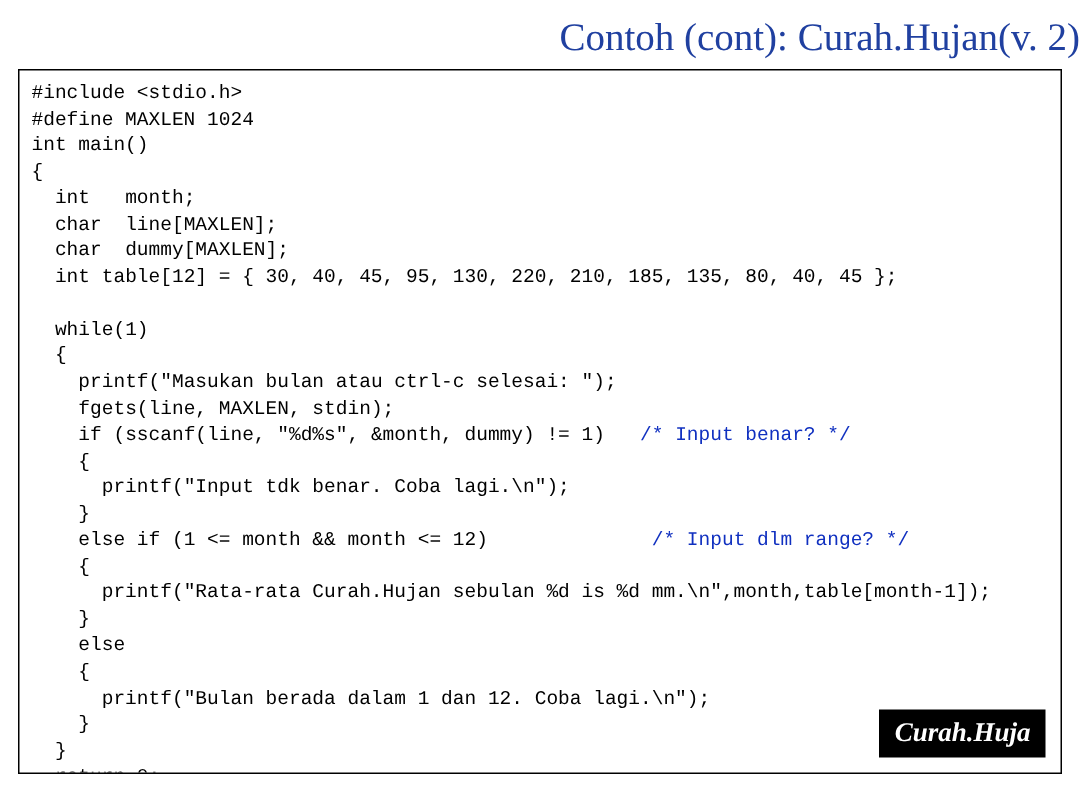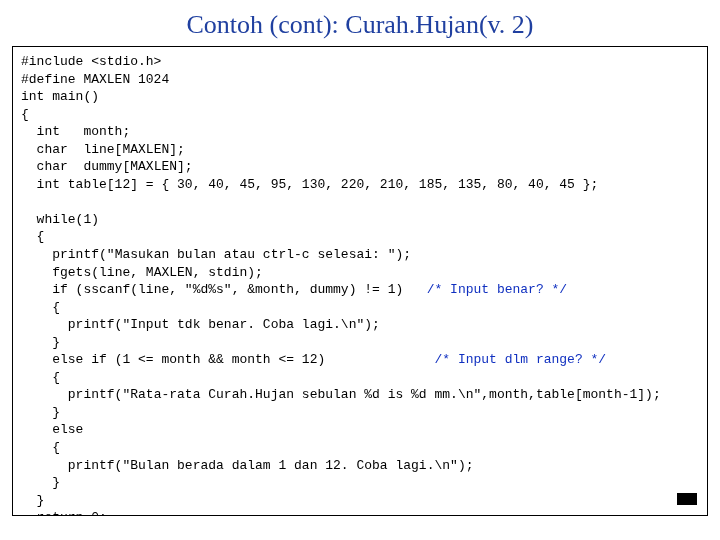--- a/index.html
+++ b/index.html
@@ -5,21 +5,21 @@
   body {
     margin: 0;
     padding: 0;
     width: 720px;
     height: 540px;
     background: #fff;
     font-family: "Times New Roman", serif;
     overflow: hidden;
   }
   .title {
-    text-align: center;
+    text-align: right;
     font-size: 26px;
     color: #2040a0;
     padding: 10px 0 6px 0;
   }
   .code-box {
     border: 1px solid #000;
     margin: 0 12px;
     padding: 6px 8px 6px 8px;
     position: relative;
     height: 470px;
@@ -82,14 +82,15 @@
 <span>    }</span>
 <span>    else</span>
 <span>    {</span>
 <span>      printf("Bulan berada dalam 1 dan 12. Coba lagi.\n");</span>
 <span>    }</span>
 <span>  }</span>
 <span>  return 0;</span>
 <span>}</span></pre>
 
   <div class="filename-badge">
+    <div>Curah.Huja</div>
   </div>
 </div>
 
 </body></html>

